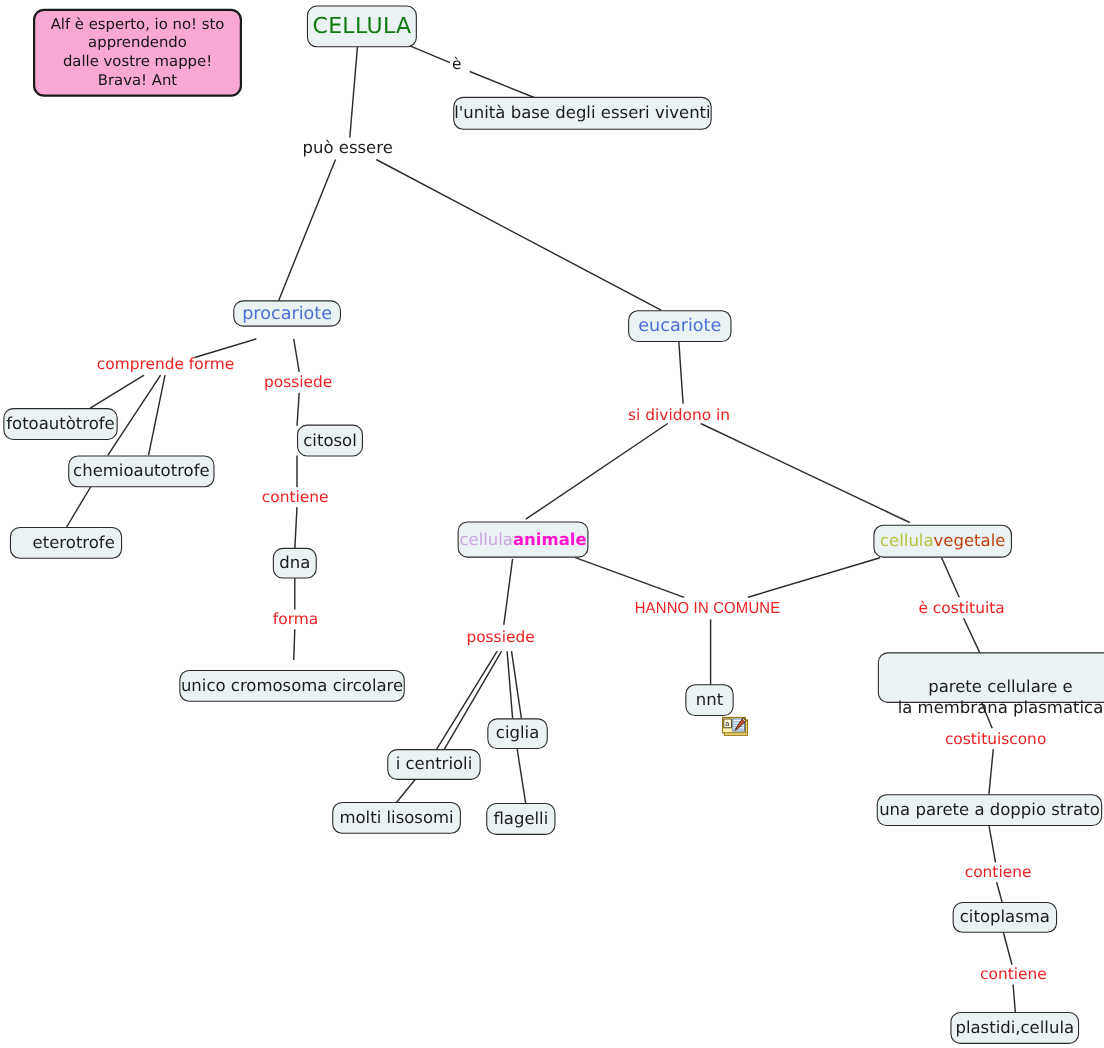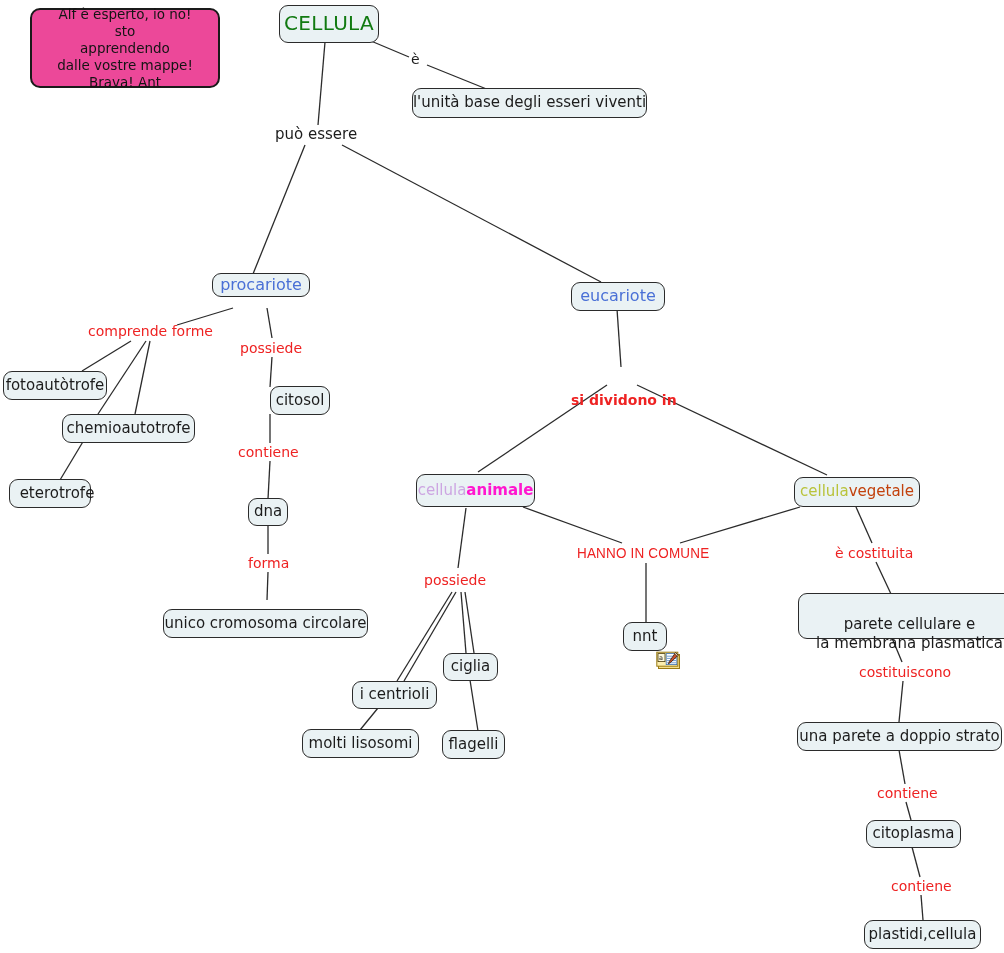--- a/index.html
+++ b/index.html
@@ -75,31 +75,31 @@
     color: #ee2222;
     font-family: "Liberation Sans", "DejaVu Sans", sans-serif;
     font-size: 14.5px;
     transform: scaleX(0.93);
     transform-origin: left center;
     letter-spacing: 0.2px;
   }
   .sticky-note {
     position: absolute;
     box-sizing: border-box;
-    background: #ec4899;
+    background: #f9a8d4;
     border: 2.2px solid #1a1a1a;
     border-radius: 10px;
     text-align: center;
     color: #141414;
     font-size: 13.5px;
     line-height: 1.26;
     display: flex;
     align-items: center;
     justify-content: center;
-    padding: 4px 18px;
+    padding: 4px 6px;
   }
   .note-icon {
     position: absolute;
     width: 26px;
     height: 20px;
   }
 </style>
 </head>
 <body>
 
@@ -207,21 +207,21 @@
   </div>
 
   <div class="node" style="left:3px; top:371px; width:104px; height:29px;">
     <span>fotoautòtrofe</span>
   </div>
 
   <div class="node" style="left:62px; top:414px; width:133px; height:29px;">
     <span>chemioautotrofe</span>
   </div>
 
-  <div class="node" style="left:9px; top:479px; width:82px; height:29px;padding-left:23px;">
+  <div class="node" style="left:9px; top:479px; width:102px; height:29px;padding-left:23px;">
     <span>eterotrofe</span>
   </div>
 
   <div class="node" style="left:240px; top:386px; width:60px; height:29px;margin-left:30px;">
     <span>citosol</span>
   </div>
 
   <div class="node" style="left:248px; top:498px; width:40px; height:28px;">
     <span>dna</span>
   </div>
@@ -310,21 +310,21 @@
   </div>
 
   <div class="link-label" style="left:238px; top:444px;">
     <span>contiene</span>
   </div>
 
   <div class="link-label" style="left:248px; top:555px;">
     <span>forma</span>
   </div>
 
-  <div class="link-label" style="left:571px; top:392px;font-weight:bold;">
+  <div class="link-label" style="left:571px; top:370px;">
     <span>si dividono in</span>
   </div>
 
   <div class="link-label comune" style="left:577px; top:545px;">
     <span>HANNO IN COMUNE</span>
   </div>
 
   <div class="link-label" style="left:424px; top:572px;">
     <span>possiede</span>
   </div>

